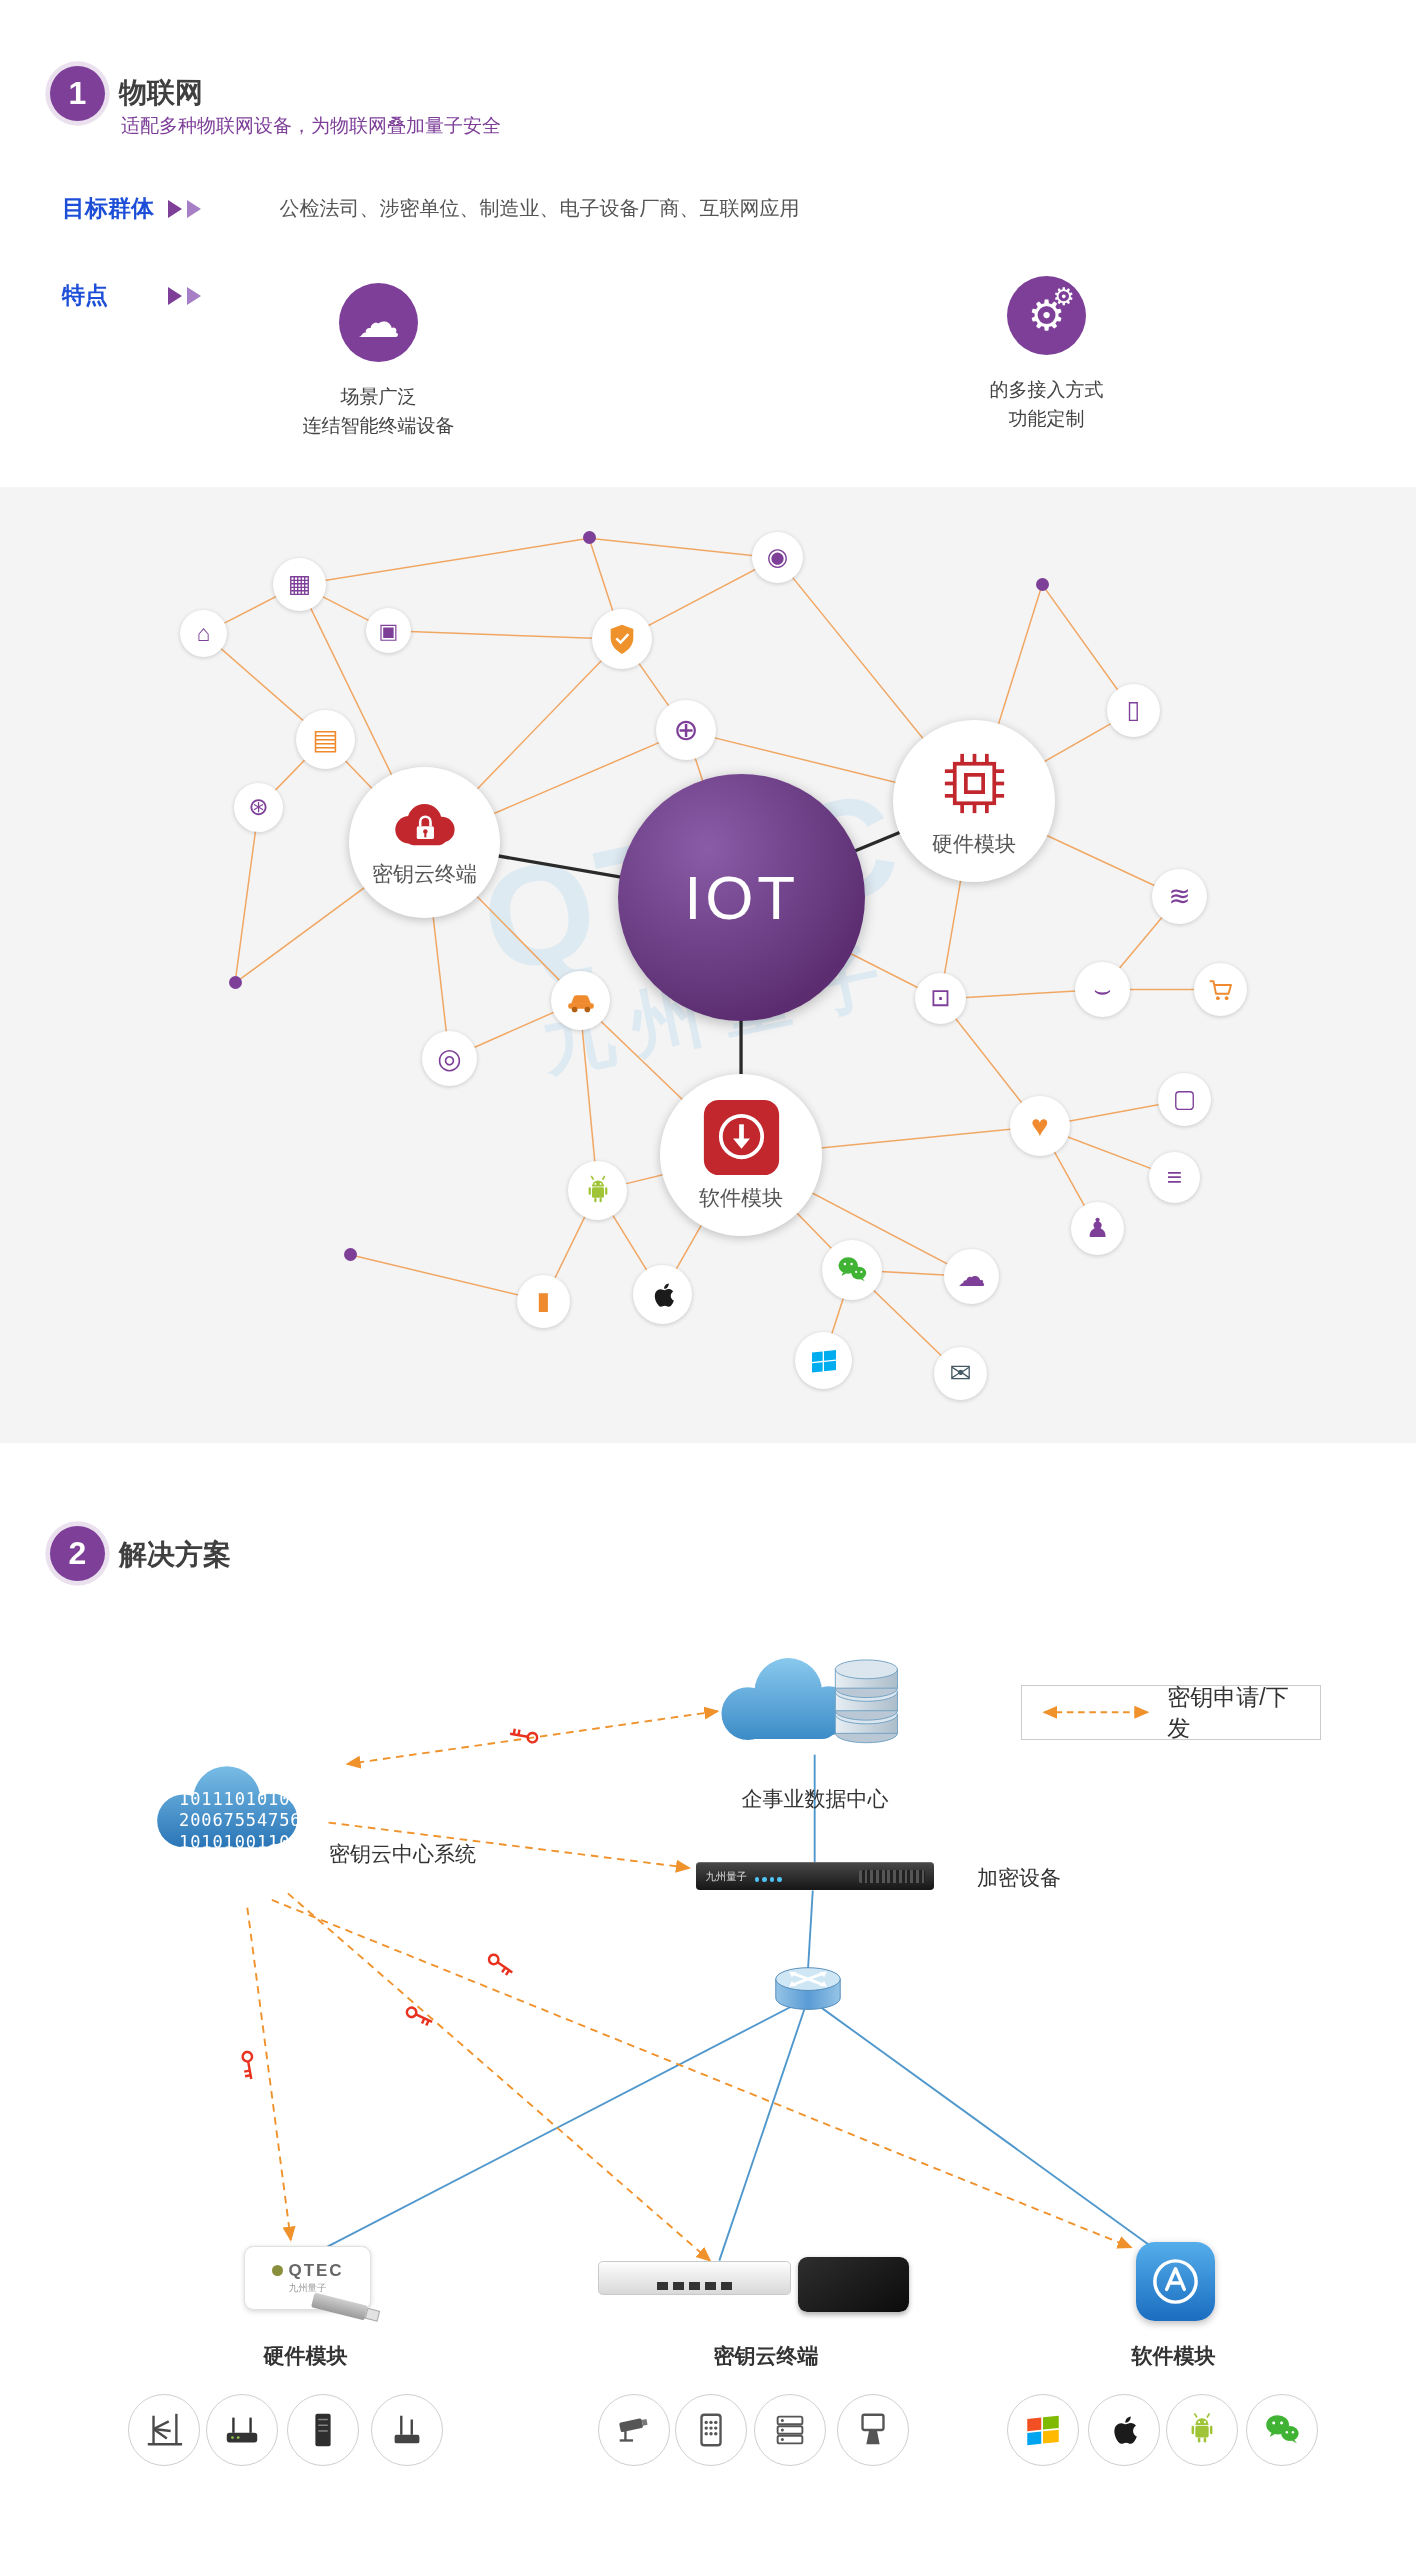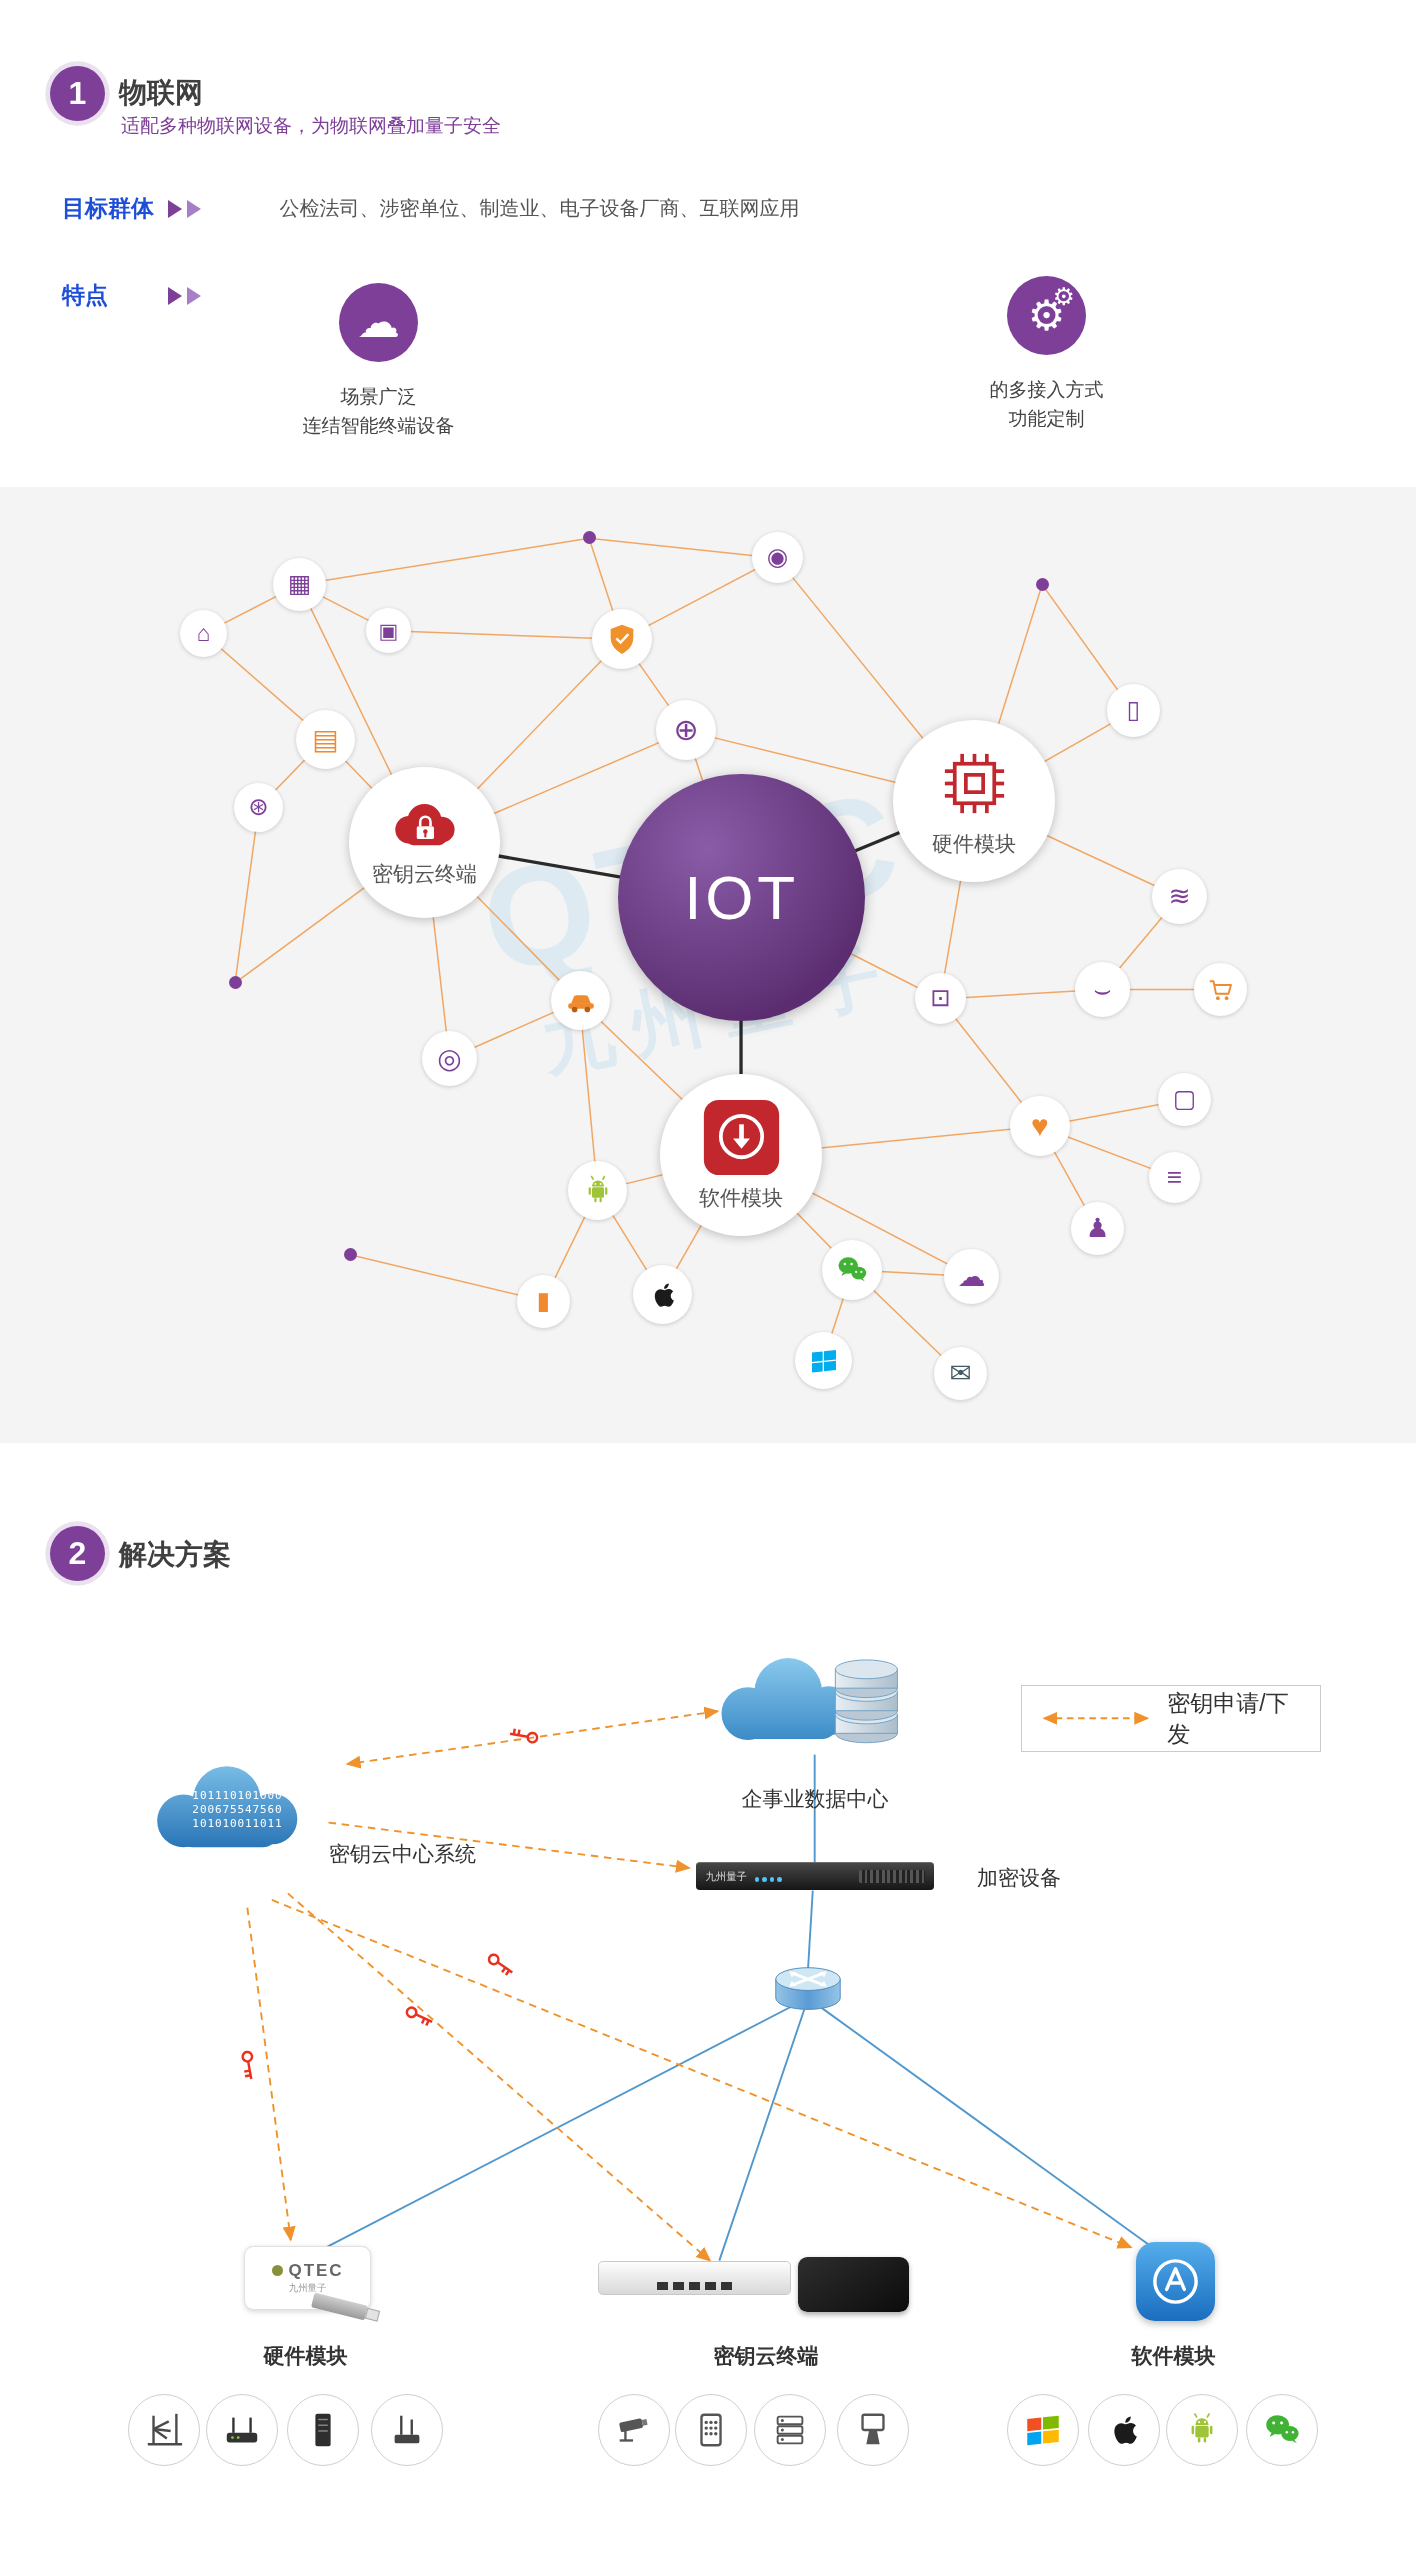--- a/index.html
+++ b/index.html
@@ -56,25 +56,25 @@
 
   
   .sol-svg{position:absolute;left:0;top:0;z-index:1}
   .blue{stroke:#4f97cc;stroke-width:2;fill:none}
   .dash{stroke:#f0922b;stroke-width:2;fill:none;stroke-dasharray:8 6}
   .key{stroke:#e8321f;stroke-width:2.6;fill:none}
   .sol-item{position:absolute;z-index:2}
   .sol-label{position:absolute;z-index:3;font-size:21px;color:#333}
   .sol-label.bold{font-weight:bold}
   .center{text-align:center}
-  .legend{position:absolute;left:1021px;top:242px;width:300px;height:67px;border:0.9px solid #cbcbcb;
+  .legend{position:absolute;left:1021px;top:242px;width:300px;height:55px;border:0.9px solid #cbcbcb;
           display:flex;align-items:center;gap:13.2px;padding:0 13.2px;box-sizing:border-box;z-index:2}
   .legend span{font-size:23px;color:#333}
   .binary{position:absolute;left:179px;top:346px;width:117px;text-align:center;z-index:3;
-          font-family:"DejaVu Sans Mono","Liberation Mono",monospace;font-size:11px;color:#fff;
+          font-family:"DejaVu Sans Mono","Liberation Mono",monospace;font-size:17px;color:#fff;
           line-height:1.25;letter-spacing:0.9px}
   .server{position:absolute;left:696px;top:419px;width:238px;height:28px;border-radius:3.8px;z-index:2;
           background:linear-gradient(#474747,#161616);border-top:1.9px solid #6e6e6e;
           display:flex;align-items:center;gap:7.6px;padding:0 9.4px;box-sizing:border-box}
   .server .cn{color:#ddd;font-size:10.4px;white-space:nowrap}
   .led{width:4.7px;height:4.7px;border-radius:50%;background:#4fc3f7;display:inline-block;margin-right:2.8px}
   .vents{margin-left:auto;width:66px;height:13.2px;
          background:repeating-linear-gradient(90deg,#555 0 2.8px,#222 2.8px 5.7px);border-radius:1.9px}
   .qtec-box{position:absolute;left:244px;top:803px;width:125px;height:62px;background:#fff;border:0.9px solid #e0e0e0;
             border-radius:9.4px;box-shadow:0 1.9px 5.7px rgba(0,0,0,.15);z-index:2;

